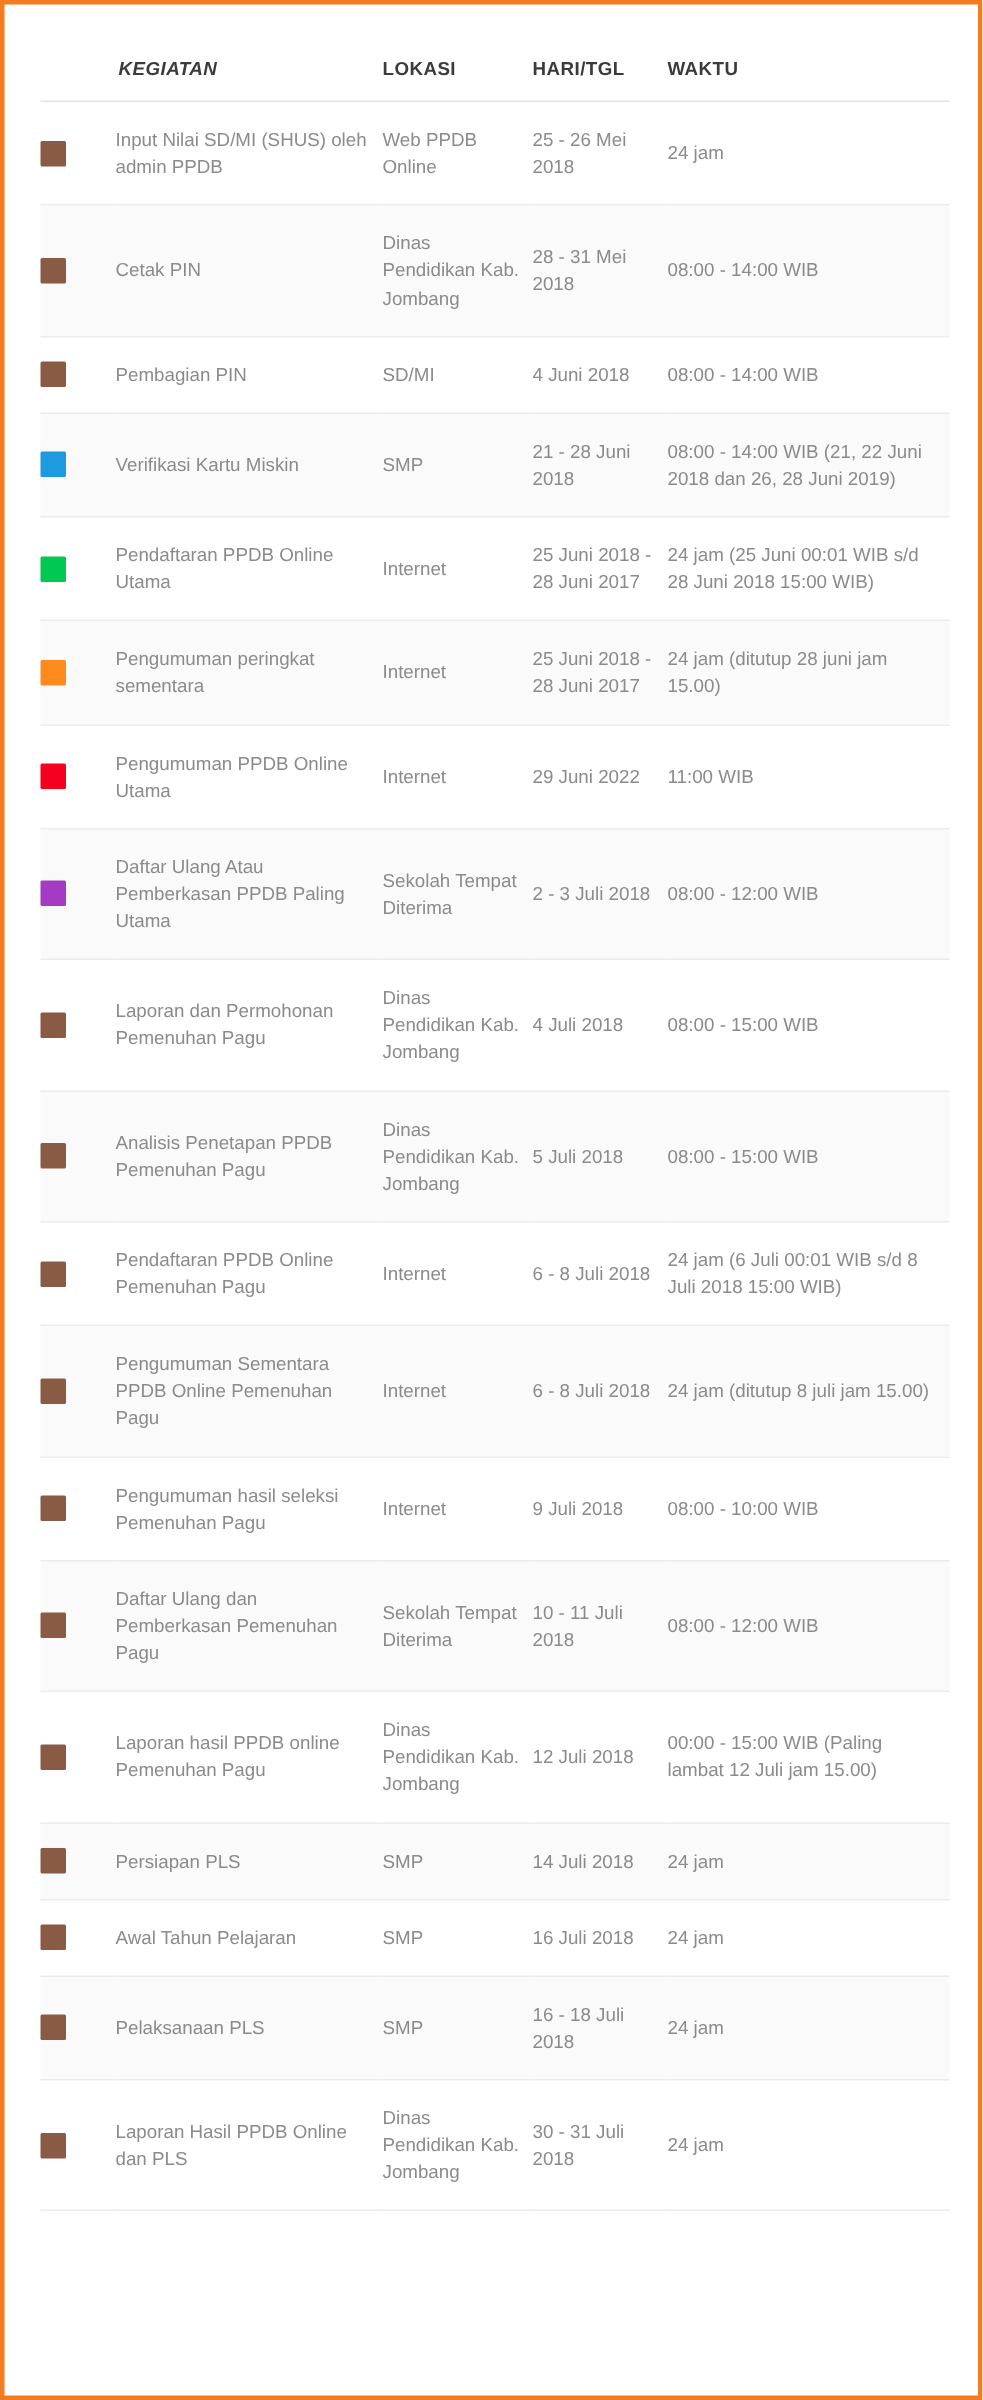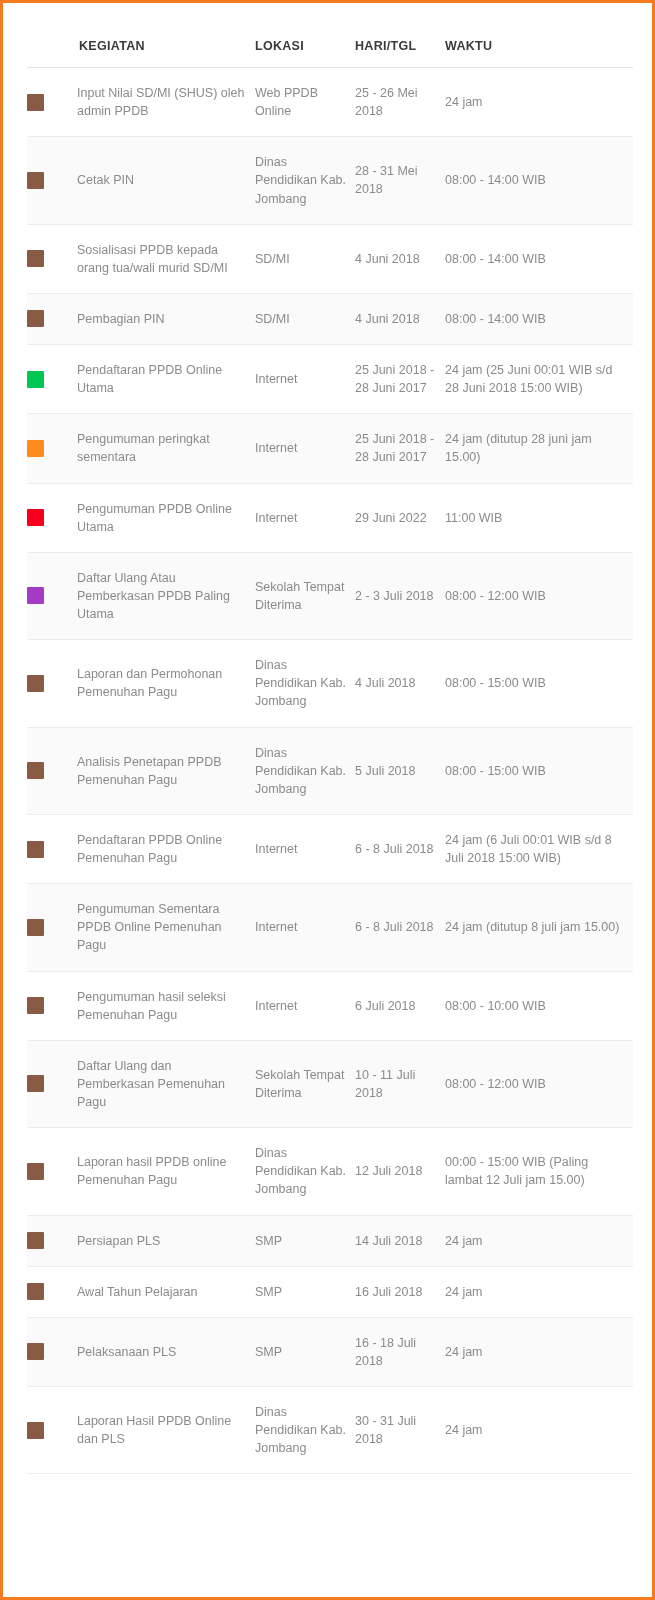--- a/index.html
+++ b/index.html
@@ -35,20 +35,21 @@
     border-bottom: 1px solid #e2e2e2;
     vertical-align: middle;
     background: #ffffff;
   }
   table.schedule thead th.col-swatch {
     width: 42px;
   }
   table.schedule thead th.col-kegiatan {
     width: 168px;
     padding-left: 2px;
+    font-style: italic;
   }
   table.schedule thead th.col-lokasi {
     width: 92px;
   }
   table.schedule thead th.col-hari {
     width: 82px;
   }
   table.schedule thead th.col-waktu {
     width: 180px;
   }
@@ -114,36 +115,36 @@
           </td>
           <td class="cell-kegiatan">Cetak PIN</td>
           <td class="cell-lokasi">Dinas Pendidikan Kab. Jombang</td>
           <td class="cell-hari">28 - 31 Mei 2018</td>
           <td class="cell-waktu">08:00 - 14:00 WIB</td>
         </tr>
         <tr>
           <td class="cell-swatch">
             <span class="swatch" style="background: rgb(138, 91, 68);"></span>
           </td>
-          <td class="cell-kegiatan">Sosialisasi PPDB kepada orang tua/wali murid SD/MI</td>
-          <td class="cell-lokasi">SD/MI</td>
-          <td class="cell-hari">4 Juni 2018</td>
-          <td class="cell-waktu">08:00 - 14:00 WIB</td>
-        </tr>
-        <tr>
-          <td class="cell-swatch">
-            <span class="swatch" style="background: rgb(138, 91, 68);"></span>
-          </td>
           <td class="cell-kegiatan">Pembagian PIN</td>
           <td class="cell-lokasi">SD/MI</td>
           <td class="cell-hari">4 Juni 2018</td>
           <td class="cell-waktu">08:00 - 14:00 WIB</td>
         </tr>
         <tr>
           <td class="cell-swatch">
+            <span class="swatch" style="background: rgb(30, 154, 224);"></span>
+          </td>
+          <td class="cell-kegiatan">Verifikasi Kartu Miskin</td>
+          <td class="cell-lokasi">SMP</td>
+          <td class="cell-hari">21 - 28 Juni 2018</td>
+          <td class="cell-waktu">08:00 - 14:00 WIB (21, 22 Juni 2018 dan 26, 28 Juni 2019)</td>
+        </tr>
+        <tr>
+          <td class="cell-swatch">
             <span class="swatch" style="background: rgb(0, 200, 83);"></span>
           </td>
           <td class="cell-kegiatan">Pendaftaran PPDB Online Utama</td>
           <td class="cell-lokasi">Internet</td>
           <td class="cell-hari">25 Juni 2018 - 28 Juni 2017</td>
           <td class="cell-waktu">24 jam (25 Juni 00:01 WIB s/d 28 Juni 2018 15:00 WIB)</td>
         </tr>
         <tr>
           <td class="cell-swatch">
             <span class="swatch" style="background: rgb(255, 138, 30);"></span>
@@ -206,21 +207,21 @@
           <td class="cell-lokasi">Internet</td>
           <td class="cell-hari">6 - 8 Juli 2018</td>
           <td class="cell-waktu">24 jam (ditutup 8 juli jam 15.00)</td>
         </tr>
         <tr>
           <td class="cell-swatch">
             <span class="swatch" style="background: rgb(138, 91, 68);"></span>
           </td>
           <td class="cell-kegiatan">Pengumuman hasil seleksi Pemenuhan Pagu</td>
           <td class="cell-lokasi">Internet</td>
-          <td class="cell-hari">6 Juli 2018</td>
+          <td class="cell-hari">9 Juli 2018</td>
           <td class="cell-waktu">08:00 - 10:00 WIB</td>
         </tr>
         <tr>
           <td class="cell-swatch">
             <span class="swatch" style="background: rgb(138, 91, 68);"></span>
           </td>
           <td class="cell-kegiatan">Daftar Ulang dan Pemberkasan Pemenuhan Pagu</td>
           <td class="cell-lokasi">Sekolah Tempat Diterima</td>
           <td class="cell-hari">10 - 11 Juli 2018</td>
           <td class="cell-waktu">08:00 - 12:00 WIB</td>

